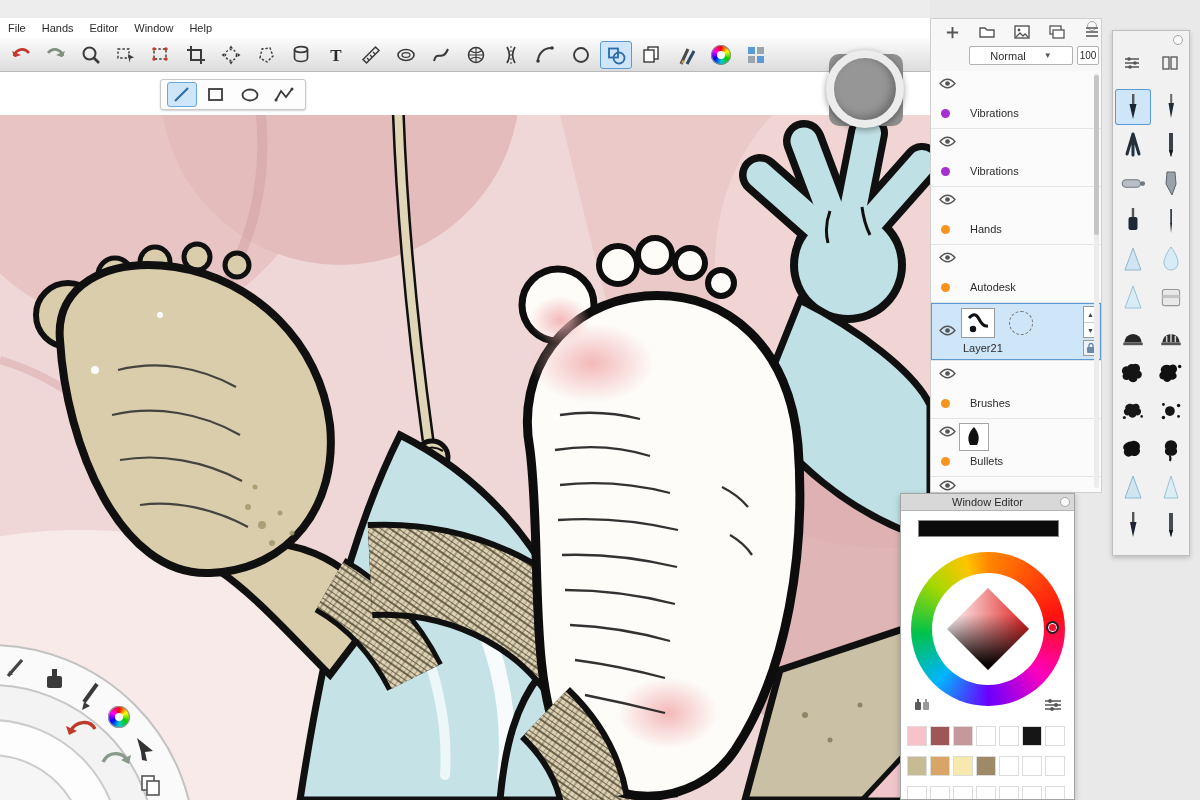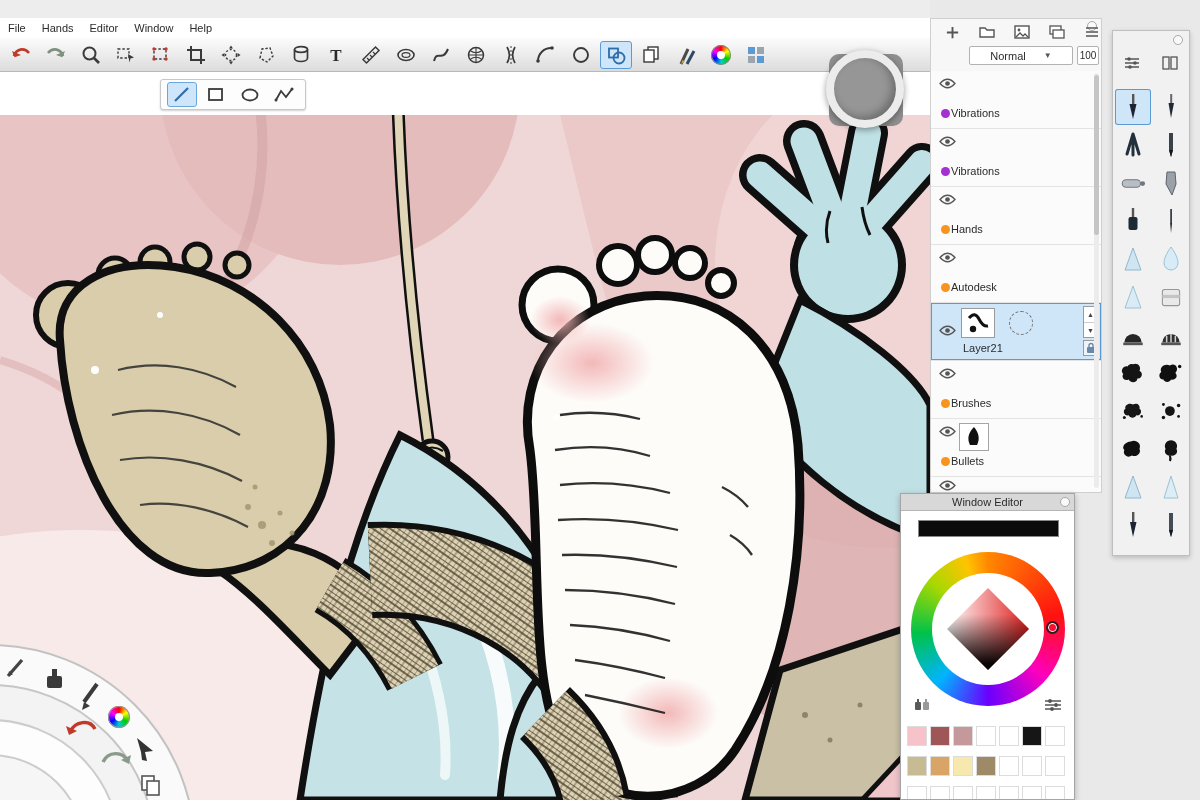--- a/index.html
+++ b/index.html
@@ -53,21 +53,21 @@
   .lp-icons .tb-btn{width:22px;height:20px;}
   .blend-select{position:absolute;left:38px;top:27px;width:104px;height:19px;background:#fff;border:1px solid #b2b2b2;
                 border-radius:2px;display:flex;align-items:center;justify-content:center;gap:18px;font-size:11px;}
   .blend-arrow{font-size:8px;color:#555;}
   .opacity-field{position:absolute;left:146px;top:27px;width:22px;height:19px;background:#fff;border:1px solid #b2b2b2;
                  border-radius:2px;text-align:center;line-height:17px;font-size:10px;}
   .layer-list{position:absolute;left:0;top:52px;width:170px;height:421px;overflow:hidden;}
   .layer-row{position:relative;height:58px;border-bottom:1px solid #e4e4e4;background:#fbfbfb;}
   .layer-row.cut{height:15px;border-bottom:none;}
   .eye{position:absolute;left:8px;top:7px;width:18px;height:12px;}
-  .dot-label{position:absolute;left:10px;bottom:9px;display:flex;align-items:center;gap:1px;}
+  .dot-label{position:absolute;left:10px;bottom:9px;display:flex;align-items:center;gap:20px;}
   .dot{width:9px;height:9px;border-radius:50%;background:#ccc;}
   .layer-row.selected{background:#cfe5f8;box-shadow:inset 0 0 0 1px #5b9bd5;}
   .l-thumb{position:absolute;left:30px;top:5px;width:34px;height:30px;background:#fff;border:1px solid #9b9b9b;}
   .l-thumb2{position:absolute;left:74px;top:6px;width:32px;height:28px;display:flex;align-items:center;justify-content:center;}
   .dashed-circle{width:24px;height:24px;border:1px dashed #777;border-radius:50%;}
   .spinner{position:absolute;right:3px;top:3px;width:15px;height:32px;background:#fff;border:1px solid #9b9b9b;
            display:flex;flex-direction:column;}
   .spinner span{flex:1;font-size:7px;text-align:center;line-height:15px;color:#444;}
   .spinner span:first-child{border-bottom:1px solid #ccc;}
   .lockbox{position:absolute;right:3px;top:37px;width:15px;height:16px;background:#eef4fb;border:1px solid #9b9b9b;

